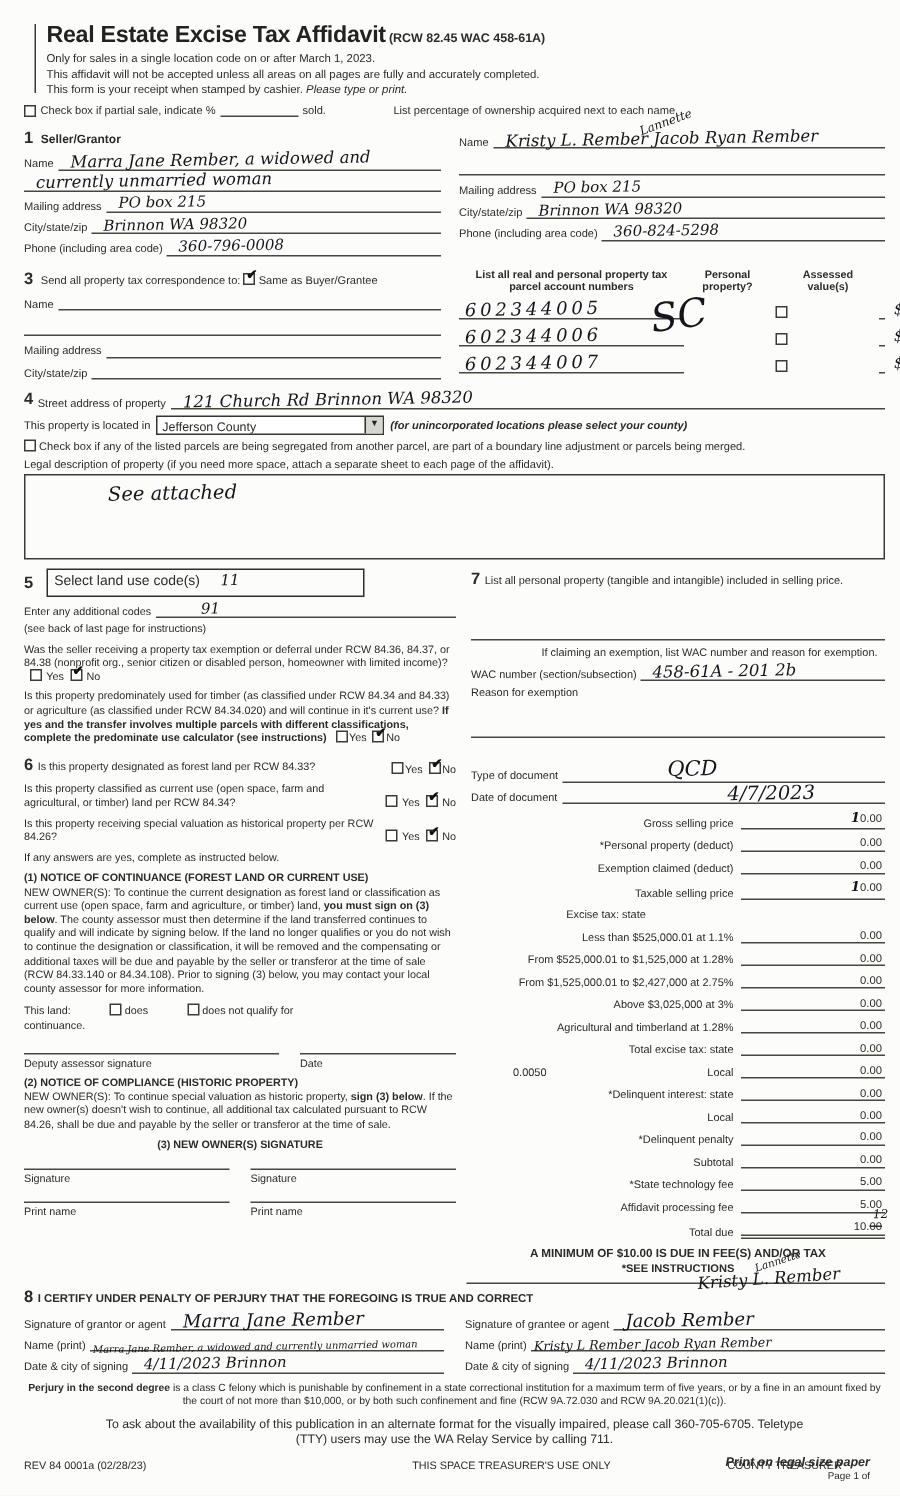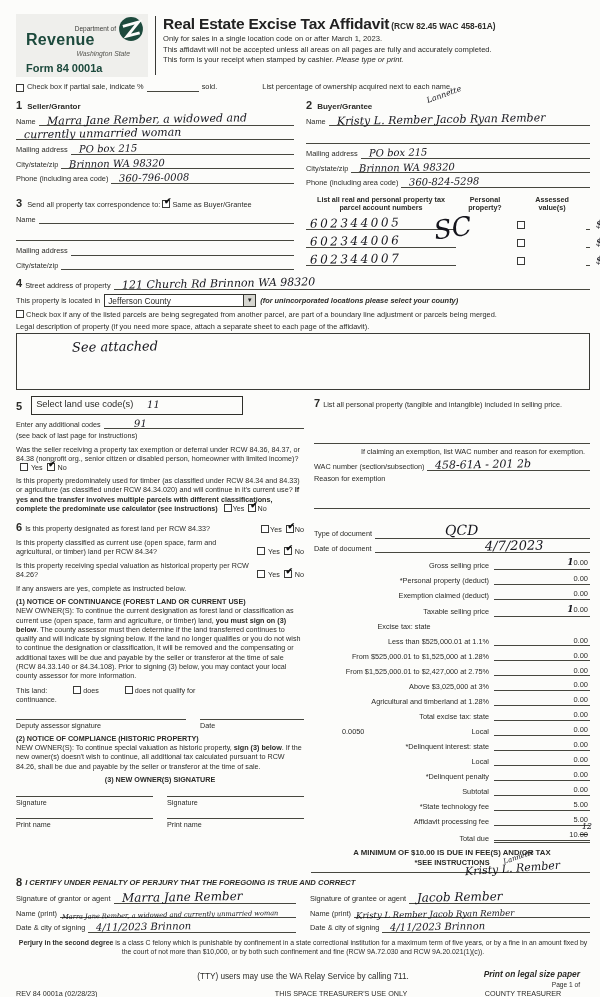--- a/index.html
+++ b/index.html
@@ -27,21 +27,21 @@
   .note { font-size:7.6px; margin-top:.5px; }
   
   .cb { display:inline-block; width:8px; height:8px; border:1.1px solid #3b3b38; vertical-align:-1px;
         text-align:center; line-height:7px; font-size:8px; background:#fff; position:relative; }
   .cb .ck { position:absolute; left:0; top:-3px; width:9px; font-size:9px; font-weight:bold; color:#111; font-style:normal; }
   
   .fl { display:flex; align-items:flex-end; margin-top:5px; }
   .lbl { white-space:nowrap; padding-right:3px; }
   .ul { flex:1; border-bottom:1px solid #47473f; position:relative; min-height:9px; }
   .ul .hw { position:absolute; left:8px; bottom:-2px; }
-  .topbar { display:flex; align-items:flex-end; margin-top:5px; gap:3px; }
+  .topbar { display:flex; align-items:center; margin-top:5px; gap:3px; }
   .blank { display:inline-block; width:52px; border-bottom:1px solid #47473f; height:8px; }
   .owners { margin-left:42px; }
   
   .cols { display:flex; gap:12px; }
   .c-left { width:278px; } .c-right { flex:1; position:relative; }
   .secnum { font-weight:bold; font-size:11px; padding-right:3px; }
   .sechead { font-weight:bold; font-size:8px; }
   .ann { position:absolute; font-size:8px; transform:rotate(-20deg); }
   
   .ptable { font-size:7.2px; }
@@ -87,53 +87,39 @@
   .theader { justify-content:center; padding-right:96px; display:flex; margin-top:5px; }
   .hw1 { font-weight:bold; font-size:9px; transform:none; }
   .struck { text-decoration:line-through; }
   .over { position:absolute; top:-8px; right:-2px; font-size:8px; }
   .total .tline { border-bottom:3px double #47473f; }
   .mindue { font-weight:bold; text-align:center; font-size:7.8px; margin-top:5px; }
   
   .sec8 { position:relative; margin-top:8px; }
   .line8 { position:absolute; left:295px; right:0; top:-3px; border-top:1px solid #47473f; }
   .s8head { display:flex; align-items:center; }
-  .s8head .b { font-size:7.6px;font-style:italic; }
+  .s8head .b { font-size:7.6px; }
   .sigrow { display:flex; gap:14px; }
   .sigcol { flex:1; position:relative; }
   .kristy-sig { position:absolute; right:30px; top:-27px; font-size:11px; transform:rotate(-4deg); }
   .kristy-note { position:absolute; right:55px; top:-36px; font-size:7px; transform:rotate(-18deg); }
   .perjury { font-size:6.9px; text-align:center; margin-top:6px; line-height:1.3; padding:0 2px; }
   .altfmt { font-size:8.2px; text-align:center; margin-top:5px; line-height:1.25; }
   .footrow { display:flex; margin-top:7px; font-size:7.2px; }
   .f1 { width:210px; } .f2 { width:230px; text-align:center; } .f3 { flex:1; text-align:center; }
   .bottomright { position:absolute; right:20px; bottom:8px; text-align:right; }
   .legalpaper { font-weight:bold; font-style:italic; font-size:8.4px; }
   .pageno { font-size:6.6px; margin-top:1px; }
 </style>
 </head>
 <body>
 
 <div class="page">
 
   <div class="header">
-    <div class="logo">
-      <div class="deptrow">
-        <span class="dept">Department of</span>
-        <span class="logoicon">
-          <svg viewBox="0 0 24 24">
-              <circle cx="12" cy="12" r="11" fill="#1d4a3d"></circle>
-              <path d="M4.5 9.5 L19 5.5 L8.5 18.5 L20 15.5" stroke="#fcfcfa" stroke-width="2.6" fill="none"></path>
-            </svg>
-        </span>
-      </div>
-      <div class="rev">Revenue</div>
-      <div class="wa">Washington State</div>
-      <div class="formno">Form 84 0001a</div>
-    </div>
     <div class="vline"></div>
     <div class="titleblock">
       <div><span class="ftitle">Real Estate Excise Tax Affidavit</span>
            <span class="rcw">(RCW 82.45 WAC 458-61A)</span></div>
       <div class="note">Only for sales in a single location code on or after March 1, 2023.</div>
       <div class="note">This affidavit will not be accepted unless all areas on all pages are fully and accurately completed.</div>
       <div class="note"><span>This form is your receipt when stamped by cashier.</span>
         <span class="i">Please type or print.</span></div>
     </div>
   </div>
@@ -175,22 +161,20 @@
         </div>
       <div class="fl">
           <span class="lbl">Phone (including area code)</span>
         <span class="ul">
             <span class="hw hwmd">360-796-0008</span>
           </span>
         </div>
     </div>
     <div class="c-right">
       <span class="ann hw" style="left:120px; top:-8px;">Lannette</span>
-      <div><span class="secnum">2</span>
-           <span class="sechead">Buyer/Grantee</span></div>
       <div class="fl">
           <span class="lbl">Name</span>
         <span class="ul">
             <span class="hw hwlg">Kristy L. Rember      Jacob Ryan Rember</span>
           </span>
         </div>
       <div class="fl" style="margin-top:9px;">
           <span class="ul"></span>
         </div>
       <div class="fl">
@@ -549,21 +533,21 @@
           </div>
       </div>
     </div>
   </div>
 
   <div class="perjury">
     <span class="b">Perjury in the second degree</span><span> is a class C felony which is punishable by confinement in a state correctional institution for a maximum term of five years, or by a fine in an amount fixed by the court of not more than $10,000, or by both such confinement and fine (RCW 9A.72.030 and RCW 9A.20.021(1)(c)).</span>
   </div>
 
   <div class="altfmt">
-    <br><span>(TTY) users may use the WA Relay Service by calling 711.</span>
+    <span>To ask about the availability of this publication in an alternate format for the visually impaired, please call 360-705-6705. Teletype</span><br><span>(TTY) users may use the WA Relay Service by calling 711.</span>
   </div>
 
   <div class="footrow">
     <span class="f1">REV 84 0001a   (02/28/23)</span>
     <span class="f2">THIS SPACE TREASURER'S USE ONLY</span>
     <span class="f3">COUNTY TREASURER</span>
   </div>
 
   <div class="bottomright">
     <div class="legalpaper">Print on legal size paper</div>

